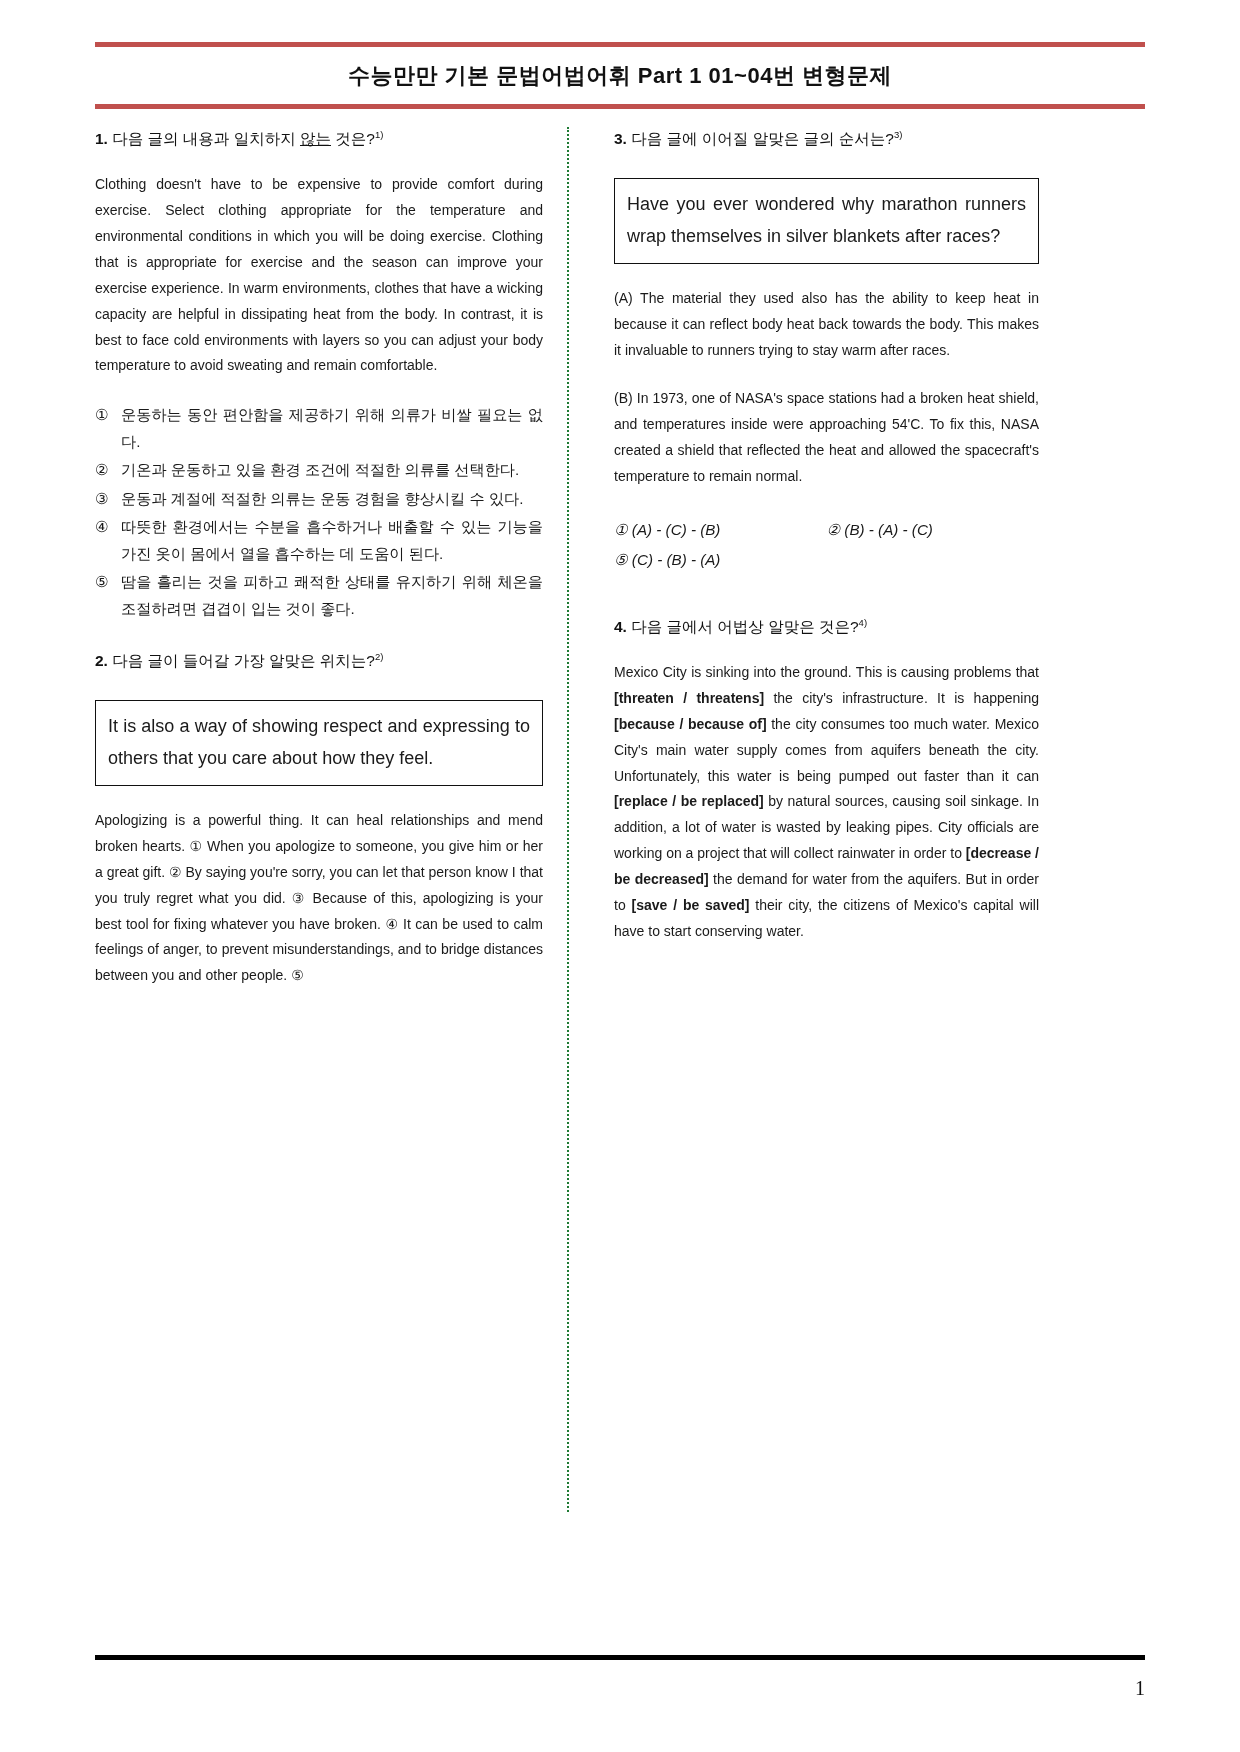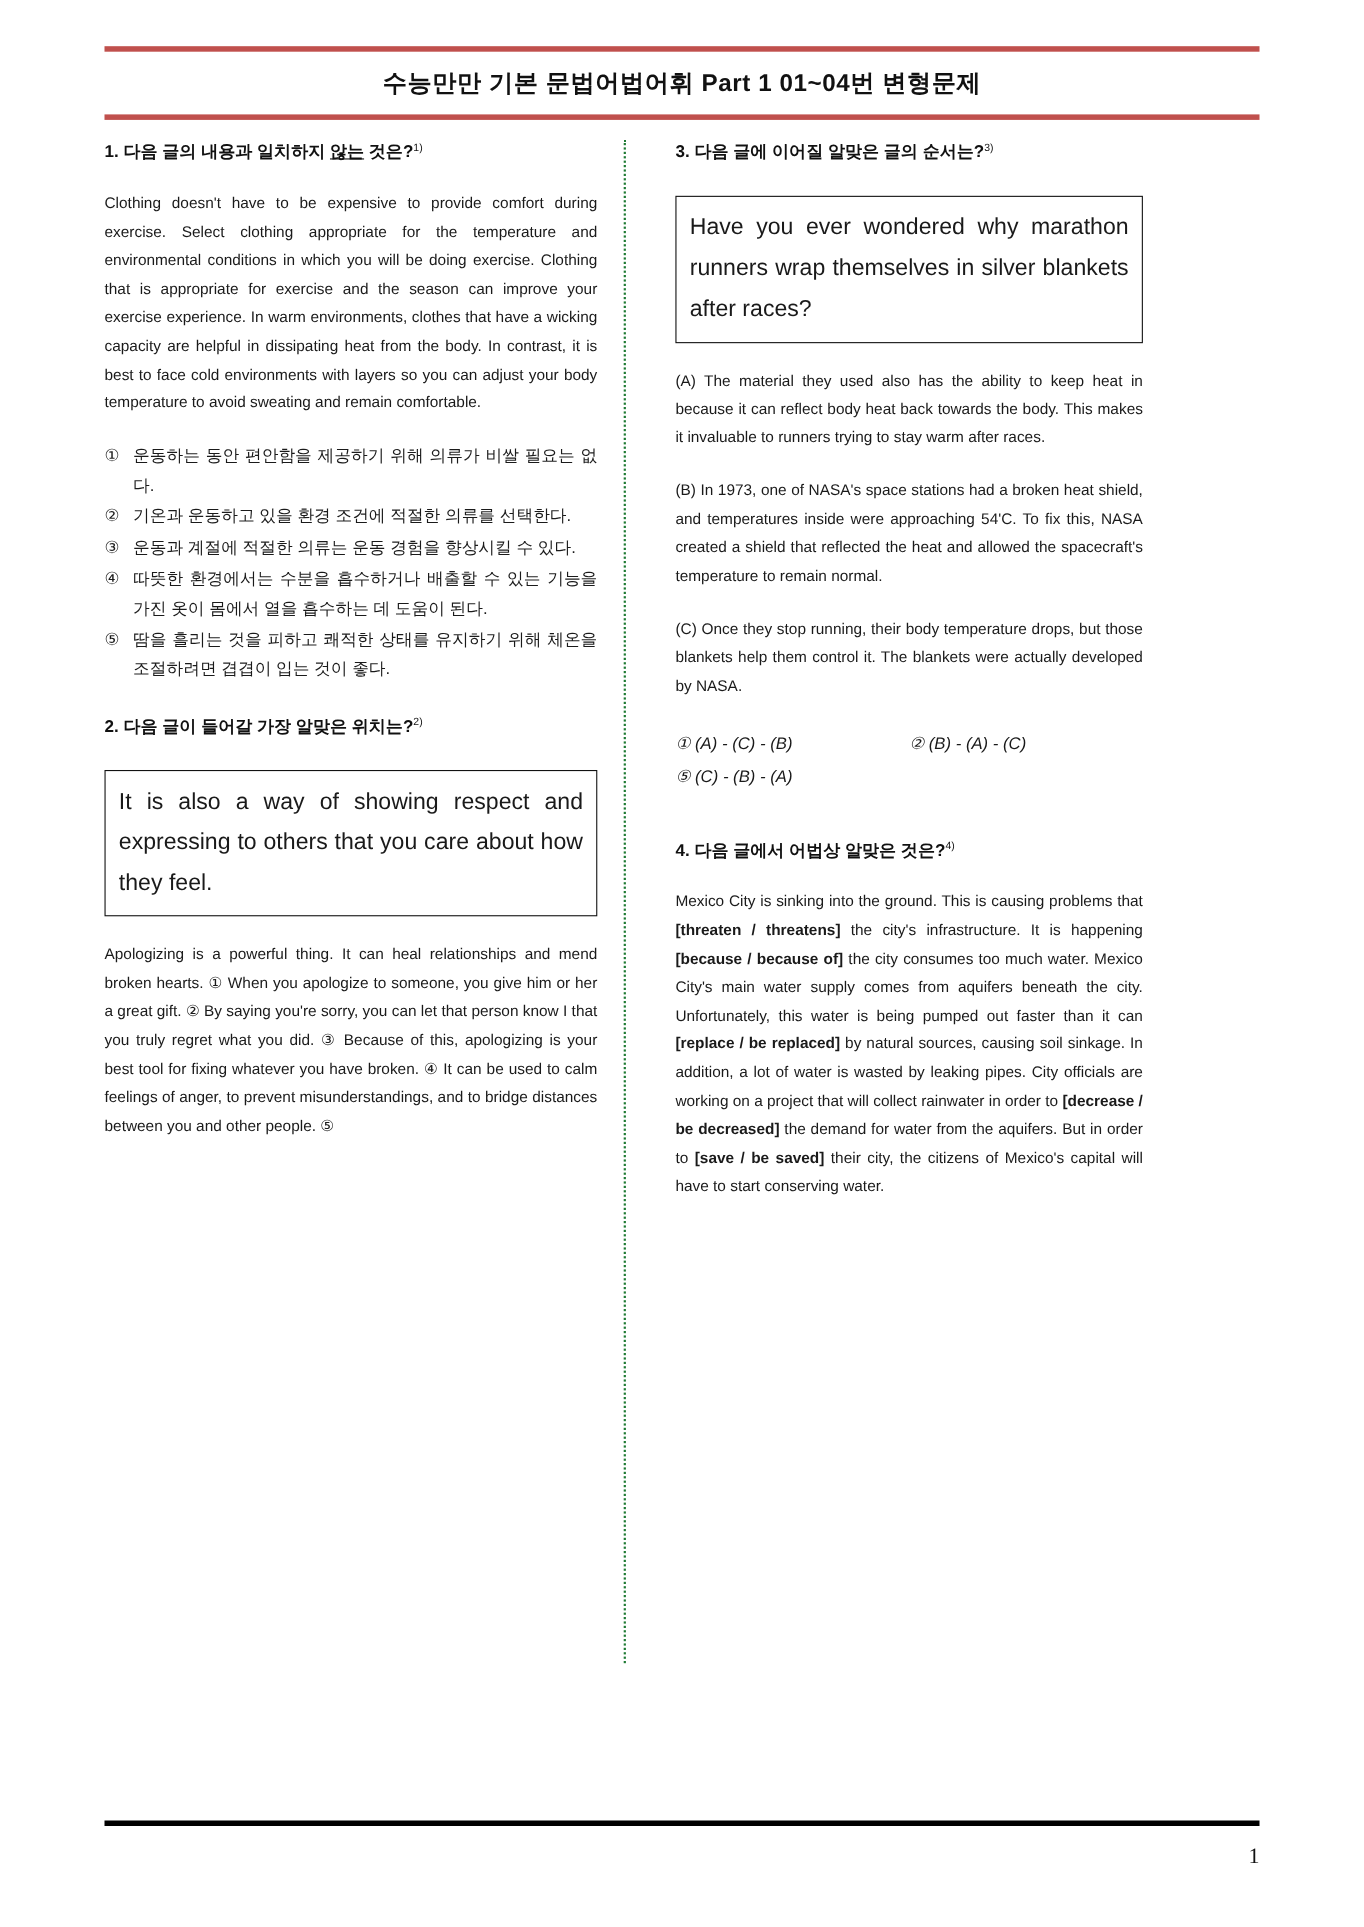--- a/index.html
+++ b/index.html
@@ -64,42 +64,42 @@
 
   
   .q-head {
     font-size: 15.5px;
     font-weight: bold;
     color: #111;
     margin: 0 0 6px 0;
     line-height: 1.5;
   }
   .q-head .qnum { font-weight: bold; }
-  .q-head .qtext { font-weight: bold; }
+  .q-head .qtext { font-weight: normal; }
   .q-head .underline { text-decoration: underline; }
   .q-head sup {
     font-size: 9.5px;
     font-weight: normal;
     vertical-align: super;
   }
 
   .passage {
     font-size: 14px;
     line-height: 1.85;
     text-align: justify;
     text-justify: inter-word;
     margin: 22px 0 0 0;
     color: #1a1a1a;
   }
   .passage b { font-weight: bold; }
 
   .boxed {
     border: 1.4px solid #111;
     padding: 10px 12px 11px 12px;
-    font-size: 21px;
+    font-size: 18px;
     line-height: 1.75;
     text-align: justify;
     margin: 28px 0 0 0;
   }
 
   .choices {
     font-size: 15.2px;
     line-height: 1.78;
     margin-top: 22px;
   }
@@ -207,21 +207,20 @@
 
       <div class="q-head">
         <span class="qnum">3.</span>
         <span class="qtext">다음 글에 이어질 알맞은 글의 순서는?</span><sup>3)</sup>
       </div>
 
       <div class="boxed">Have you ever wondered why marathon runners wrap themselves in silver blankets after races?</div>
 
       <div class="passage">(A) The material they used also has the ability to keep heat in because it can reflect body heat back towards the body. This makes it invaluable to runners trying to stay warm after races.</div>
       <div class="passage">(B) In 1973, one of NASA's space stations had a broken heat shield, and temperatures inside were approaching 54'C. To fix this, NASA created a shield that reflected the heat and allowed the spacecraft's temperature to remain normal.</div>
-      <div class="passage">(C) Once they stop running, their body temperature drops, but those blankets help them control it. The blankets were actually developed by NASA.</div>
 
       <div class="order-choices">
         <div class="order-row">
           <div class="order-cell">
             <span>①</span>
             <span>(A) - (C) - (B)</span>
           </div>
           <div class="order-cell">
             <span>②</span>
             <span>(B) - (A) - (C)</span>

